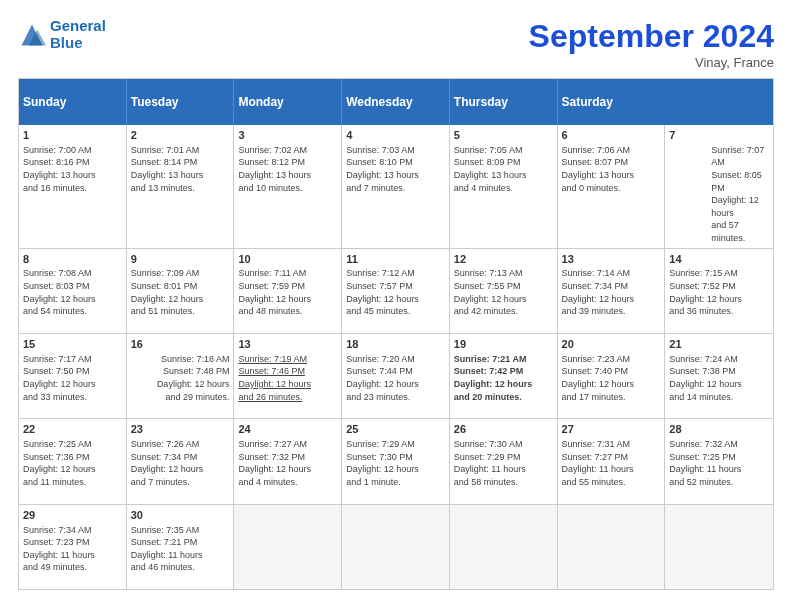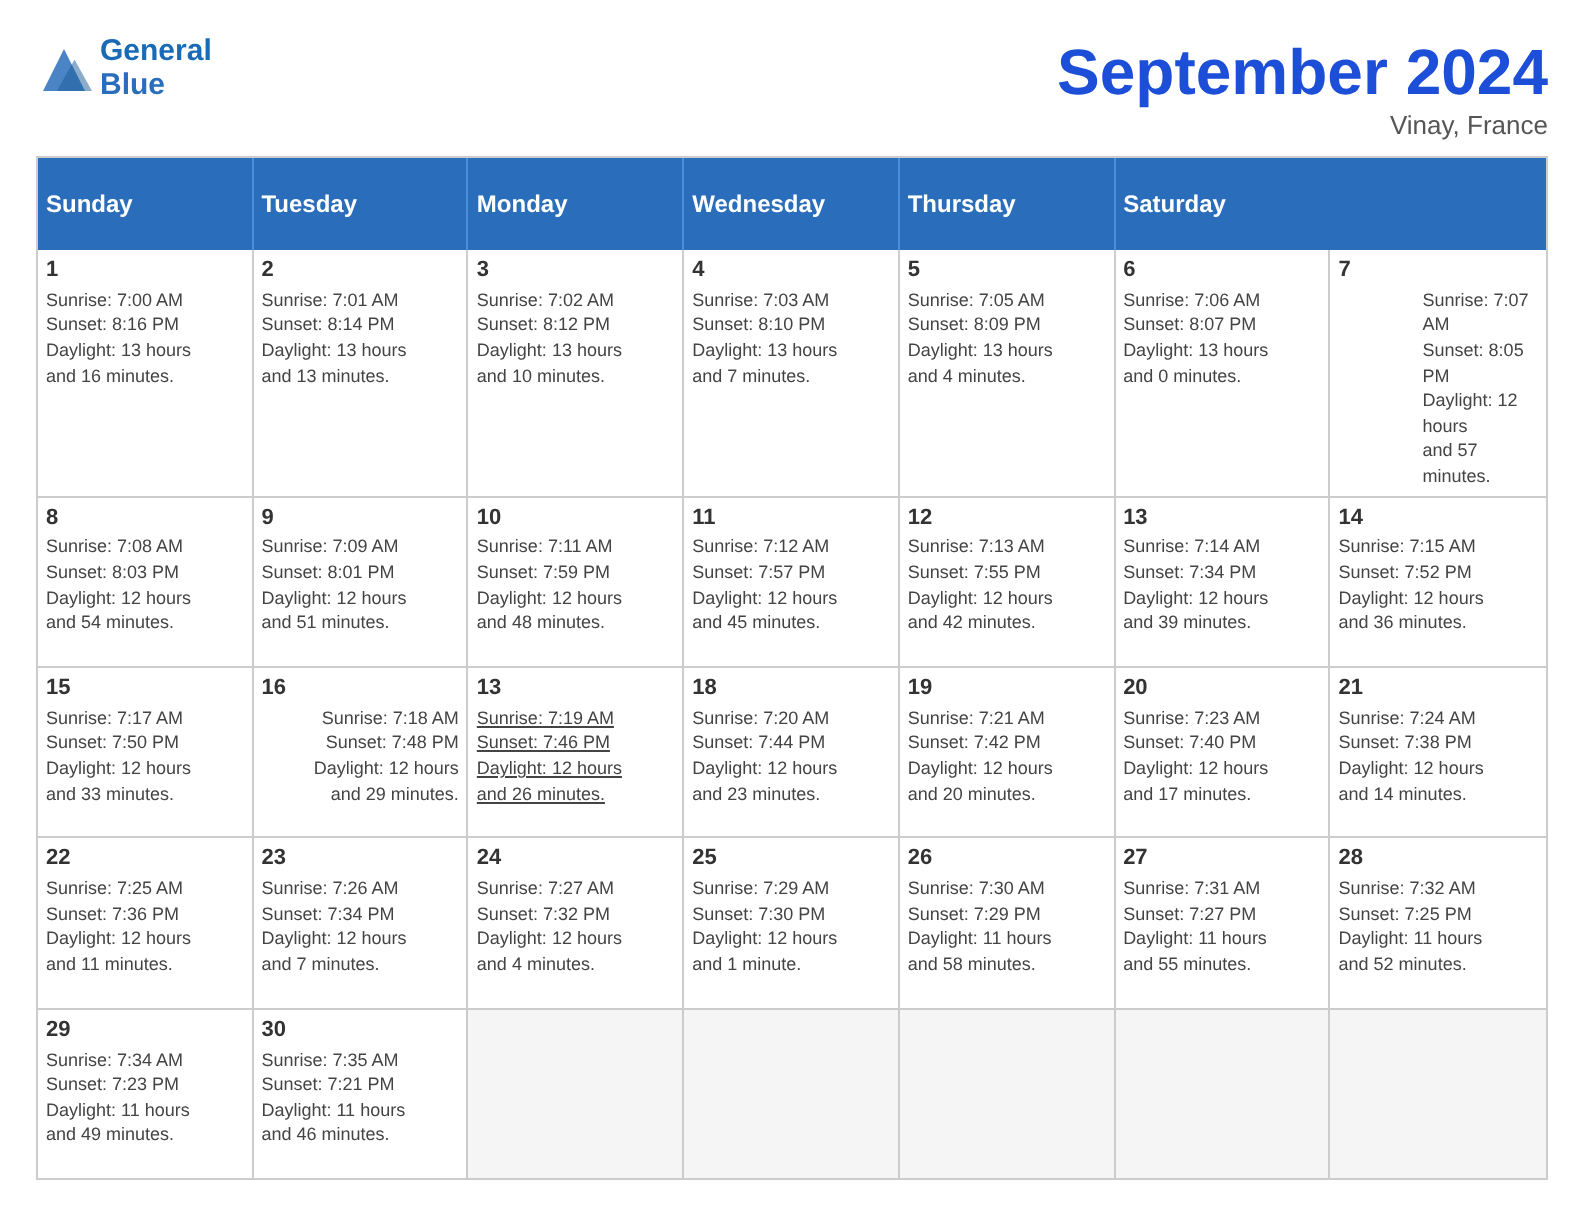--- a/index.html
+++ b/index.html
@@ -265,21 +265,21 @@
           </div>
           <div class="cal-cell">
             <span class="day-num">18</span>
             <div class="cell-info" style="white-space: pre-line;">Sunrise: 7:20 AM
 Sunset: 7:44 PM
 Daylight: 12 hours
 and 23 minutes.</div>
           </div>
           <div class="cal-cell">
             <span class="day-num">19</span>
-            <div class="cell-info" style="white-space: pre-line;">Sunrise: 7:21 AM
+            <div class="cell-info" style="white-space: pre-line; font-weight: bold;">Sunrise: 7:21 AM
 Sunset: 7:42 PM
 Daylight: 12 hours
 and 20 minutes.</div>
           </div>
           <div class="cal-cell">
             <span class="day-num">20</span>
             <div class="cell-info" style="white-space: pre-line;">Sunrise: 7:23 AM
 Sunset: 7:40 PM
 Daylight: 12 hours
 and 17 minutes.</div>

